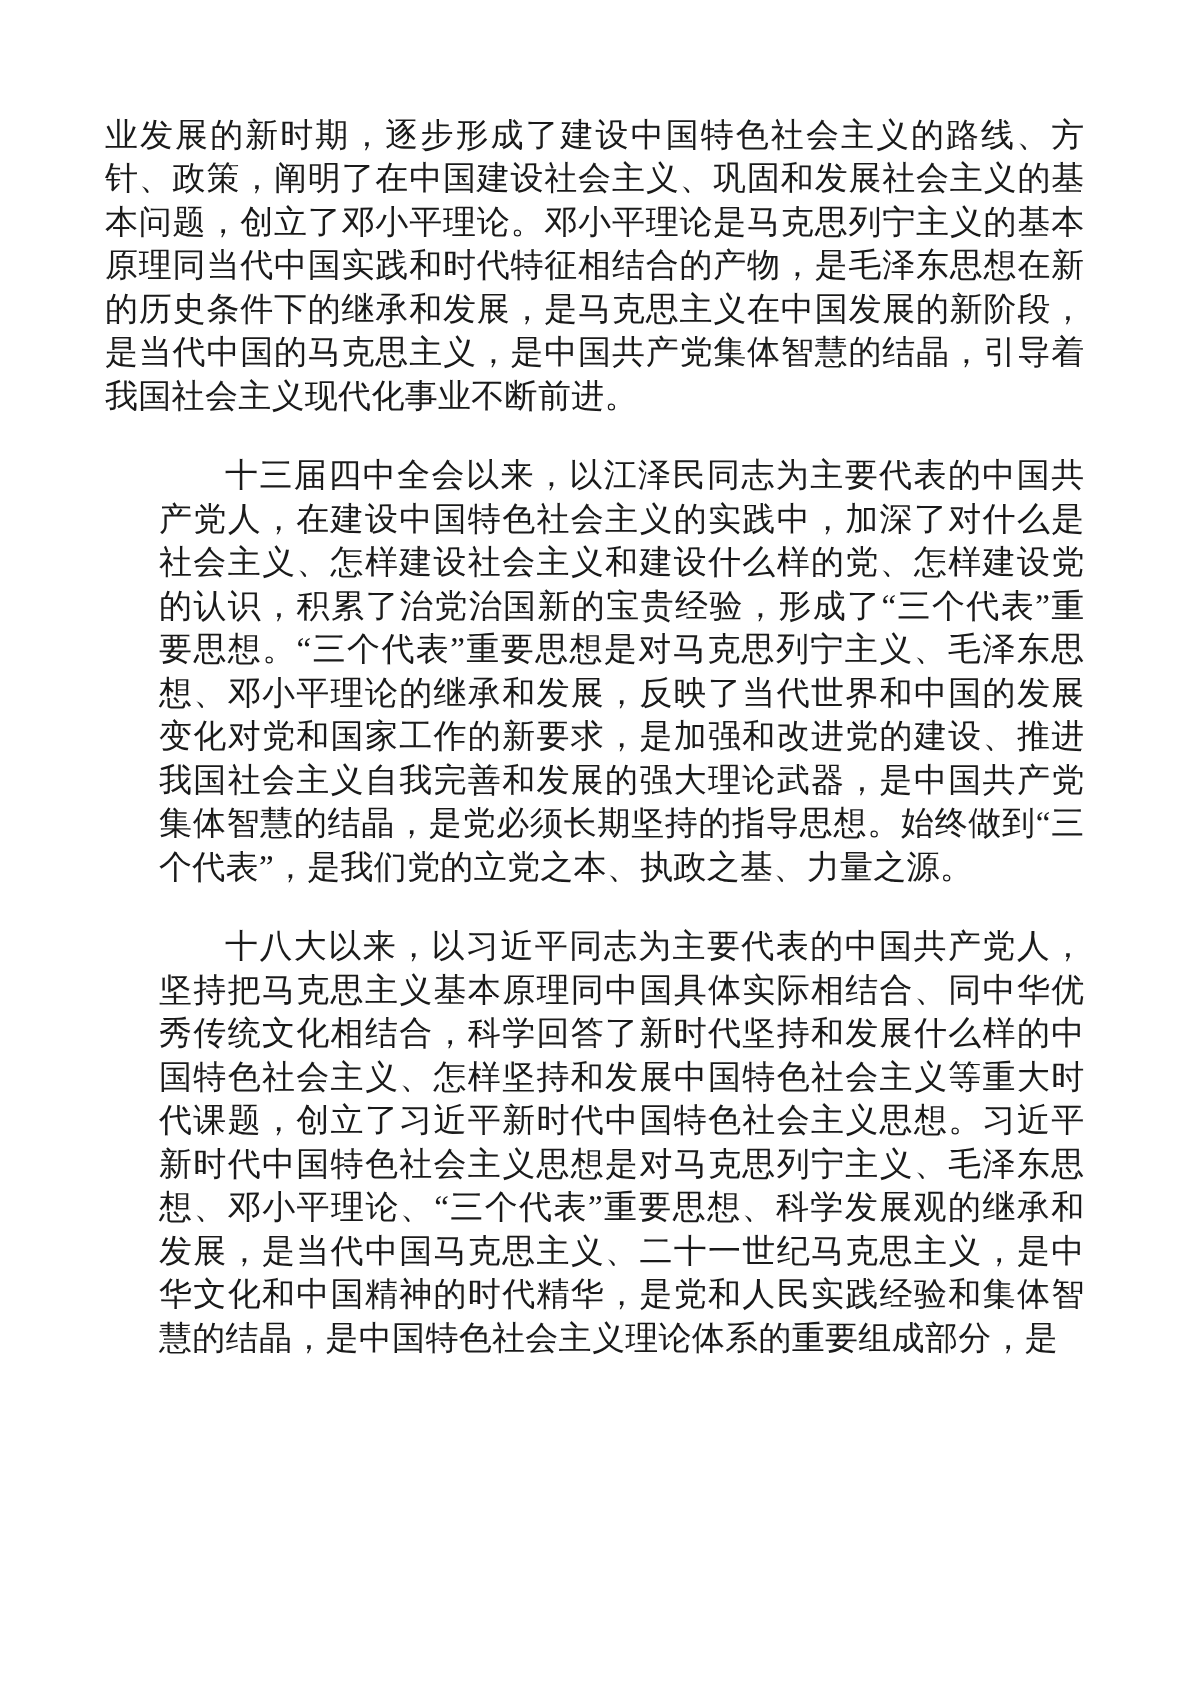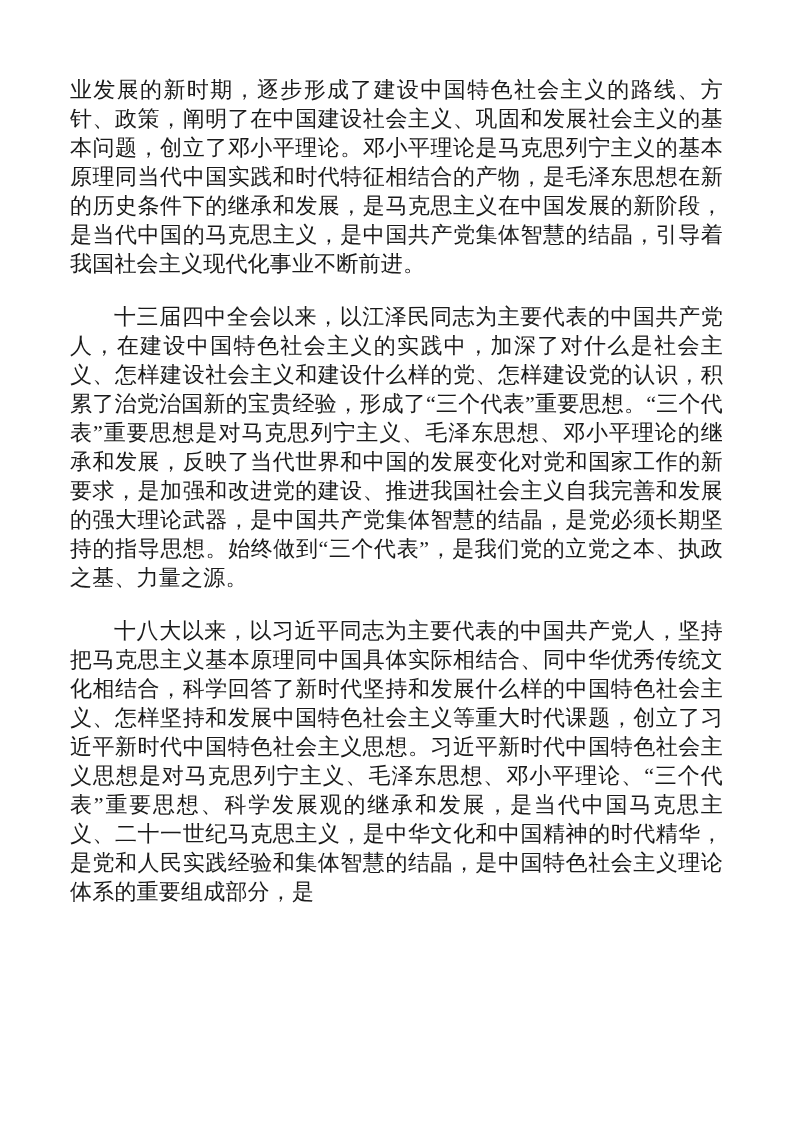--- a/index.html
+++ b/index.html
@@ -26,20 +26,21 @@
     font-size: 22px;
     line-height: 29px;
     color: #1a1a1a;
     text-align: justify;
     text-justify: inter-ideograph;
     word-break: break-all;
     letter-spacing: 0.2px;
   }
   .doc-body p.indent {
     text-indent: 2em;
+    margin-left: 36px;
   }
   .doc-body p.no-indent {
     text-indent: 0;
   }
 </style>
 </head>
 <body>
 
 <div class="page">
   <div class="doc-body">

